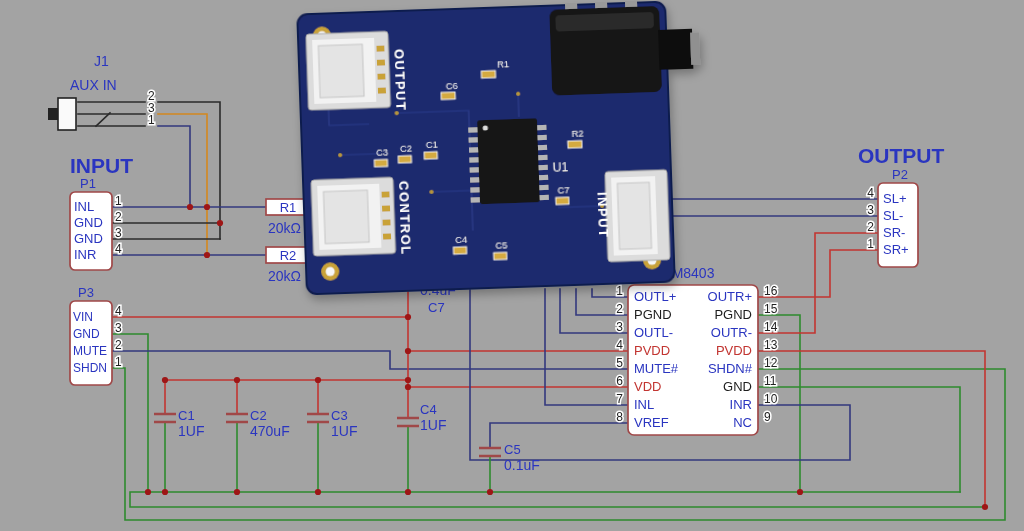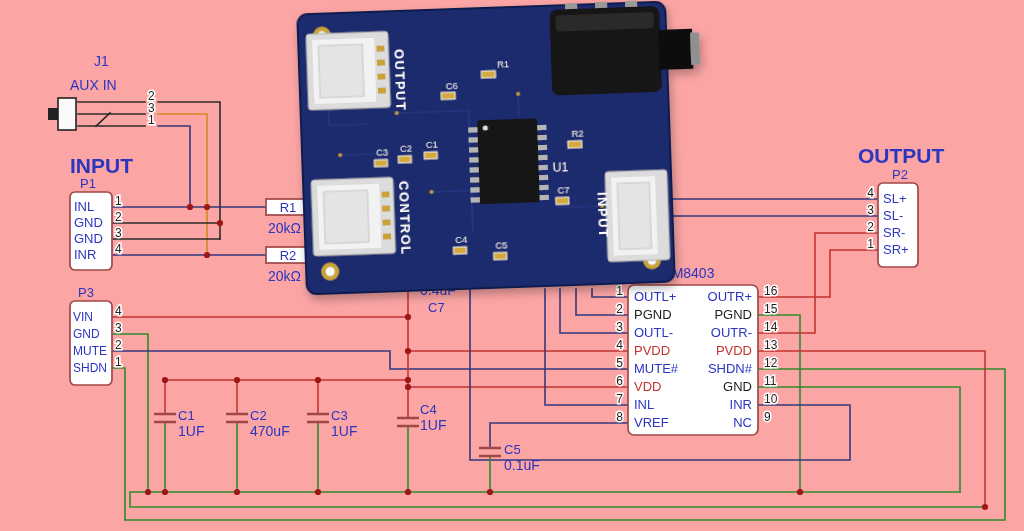--- a/index.html
+++ b/index.html
@@ -1,16 +1,16 @@
 <!DOCTYPE html>
 <html><head>
 <meta charset="utf-8">
 <style>
   html,body{margin:0;padding:0;background:#fff}
-  .stage{position:relative;width:1024px;height:531px;background:#fca5a5;overflow:hidden;
+  .stage{position:relative;width:1024px;height:531px;background:#a3a3a3;overflow:hidden;
          font-family:"Liberation Sans",sans-serif}
   svg text{font-family:"Liberation Sans",sans-serif}
   .w{fill:none;stroke-width:1.6;stroke-linecap:square}
   .w-sig{stroke:#33387e}
   .w-pow{stroke:#c23531}
   .w-gnd{stroke:#2e8b2e}
   .w-aux{stroke:#d4881f}
   .w-dark{stroke:#2b2b2b}
   .sym{stroke:#a04848;fill:#ffffff;stroke-width:1.7}
   .plate{stroke:#a04848;stroke-width:2.4;fill:none}

